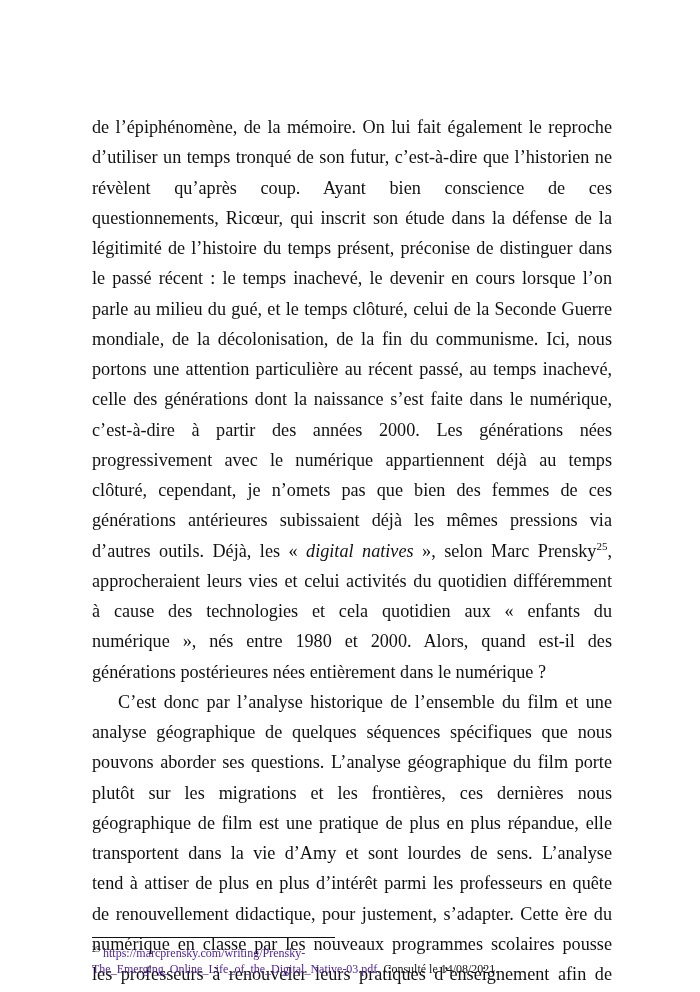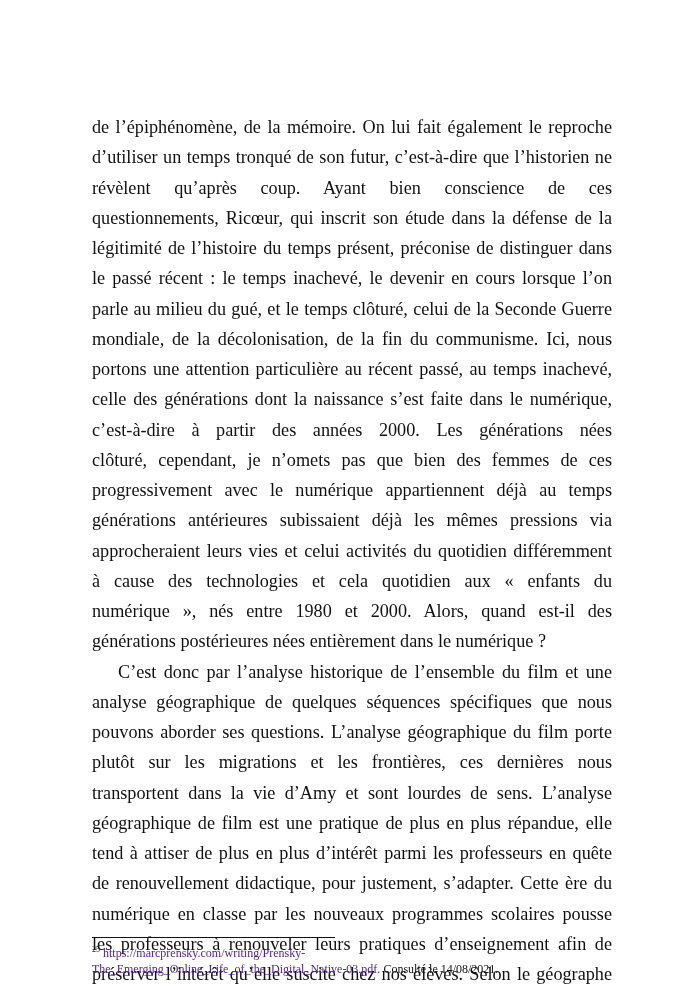--- a/index.html
+++ b/index.html
@@ -36,33 +36,34 @@
       <div class="line"><span>d’utiliser un temps tronqué de son futur, c’est-à-dire que l’historien ne</span></div>
       <div class="line"><span>révèlent qu’après coup. Ayant bien conscience de ces</span></div>
       <div class="line"><span>questionnements, Ricœur, qui inscrit son étude dans la défense de la</span></div>
       <div class="line"><span>légitimité de l’histoire du temps présent, préconise de distinguer dans</span></div>
       <div class="line"><span>le passé récent : le temps inachevé, le devenir en cours lorsque l’on</span></div>
       <div class="line"><span>parle au milieu du gué, et le temps clôturé, celui de la Seconde Guerre</span></div>
       <div class="line"><span>mondiale, de la décolonisation, de la fin du communisme. Ici, nous</span></div>
       <div class="line"><span>portons une attention particulière au récent passé, au temps inachevé,</span></div>
       <div class="line"><span>celle des générations dont la naissance s’est faite dans le numérique,</span></div>
       <div class="line"><span>c’est-à-dire à partir des années 2000. Les générations nées</span></div>
+      <div class="line"><span>progressivement avec le numérique appartiennent déjà au temps</span></div>
       <div class="line"><span>clôturé, cependant, je n’omets pas que bien des femmes de ces</span></div>
-      <div class="line"><span>progressivement avec le numérique appartiennent déjà au temps</span></div>
       <div class="line"><span>générations antérieures subissaient déjà les mêmes pressions via</span></div>
+      <div class="line"><span>d’autres outils. Déjà, les « </span><em>digital natives</em><span> », selon Marc Prensky</span><sup class="fn">25</sup><span>,</span></div>
       <div class="line"><span>approcheraient leurs vies et celui activités du quotidien différemment</span></div>
       <div class="line"><span>à cause des technologies et cela quotidien aux « enfants du</span></div>
       <div class="line"><span>numérique », nés entre 1980 et 2000. Alors, quand est-il des</span></div>
       <div class="line last"><span>générations postérieures nées entièrement dans le numérique ?</span></div>
       <div class="line indent"><span>C’est donc par l’analyse historique de l’ensemble du film et une</span></div>
       <div class="line"><span>analyse géographique de quelques séquences spécifiques que nous</span></div>
       <div class="line"><span>pouvons aborder ses questions. L’analyse géographique du film porte</span></div>
       <div class="line"><span>plutôt sur les migrations et les frontières, ces dernières nous</span></div>
+      <div class="line"><span>géographique de film est une pratique de plus en plus répandue, elle</span></div>
       <div class="line"><span>transportent dans la vie d’Amy et sont lourdes de sens. L’analyse</span></div>
-      <div class="line"><span>géographique de film est une pratique de plus en plus répandue, elle</span></div>
       <div class="line"><span>tend à attiser de plus en plus d’intérêt parmi les professeurs en quête</span></div>
       <div class="line"><span>de renouvellement didactique, pour justement, s’adapter. Cette ère du</span></div>
       <div class="line"><span>numérique en classe par les nouveaux programmes scolaires pousse</span></div>
       <div class="line"><span>les professeurs à renouveler leurs pratiques d’enseignement afin de</span></div>
       <div class="line"><span>préserver l’intérêt qu’elle suscite chez nos élèves. Selon le géographe</span></div>
     </div>
 
   <div class="footnote-rule"></div>
 
   <div class="footnote">

